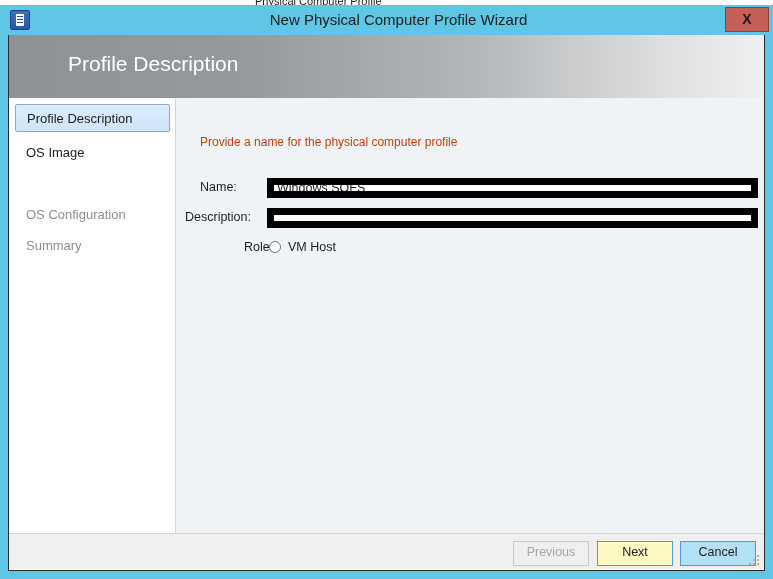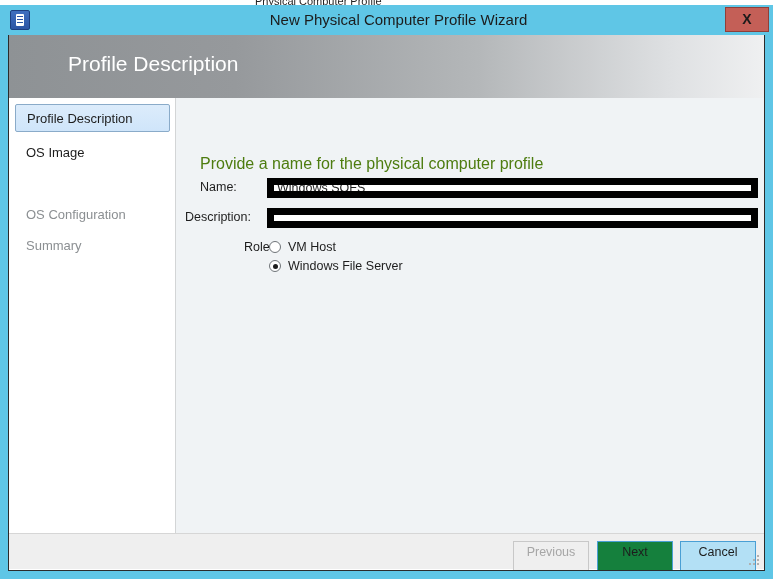--- a/index.html
+++ b/index.html
@@ -164,23 +164,23 @@
   #content {
     position: absolute;
     left: 167px; top: 63px;
     width: 588px;
     height: 435px;
     background: #f0f3f5;
     box-sizing: border-box;
   }
   #content-heading {
     position: absolute;
-    left: 24px; top: 57px;
-    font-size: 16px;
-    color: #4d7c0f;
+    left: 24px; top: 37px;
+    font-size: 12px;
+    color: #c2410c;
     font-family: "Liberation Sans", sans-serif;
     white-space: nowrap;
   }
   .field-label {
     position: absolute;
     font-size: 12.5px;
     color: #1d1d1d;
     white-space: nowrap;
   }
   .text-input {
@@ -240,39 +240,39 @@
     left: 0; top: 498px;
     width: 755px;
     height: 36px;
     background: #efefef;
     border-top: 1px solid #d6d6d6;
     box-sizing: border-box;
   }
   .dlg-button {
     position: absolute;
     top: 7px;
-    height: 39px;
+    height: 25px;
     font-size: 12.5px;
     font-family: "Liberation Sans", sans-serif;
     line-height: 21px;
     text-align: center;
     box-sizing: border-box;
     cursor: pointer;
     color: #1d1d1d;
   }
   #btn-previous {
     left: 504px; width: 76px;
     background: #efefef;
     border: 1px solid #c8c8c8;
     color: #a6a6a6;
     cursor: default;
   }
   #btn-next {
     left: 588px; width: 76px;
-    background: #15803d;
+    background: #fef9c3;
     border: 1px solid #4a9fd4;
   }
   #btn-cancel {
     left: 671px; width: 76px;
     background: #b3e0f5;
     border: 1px solid #4a9fd4;
   }
   #resize-grip {
     position: absolute;
     right: 3px; bottom: 2px;
@@ -320,23 +320,20 @@
       <div class="field-label" id="label-name">Name:</div>
       <input class="text-input" id="name-input" type="text" value="Windows SOFS" style="">
 
       <div class="field-label" id="label-desc">Description:</div>
       <input class="text-input" id="desc-input" type="text" value="" style="">
 
       <div class="field-label" id="label-role">Role:</div>
 
       <div class="radio-row" id="radio-vmhost">
         <span class="radio-mark"></span><span>VM Host</span>
-      </div>
-      <div class="radio-row checked" id="radio-wfs">
-        <span class="radio-mark"></span><span>Windows File Server</span>
       </div>
     </div>
 
     <div id="footer">
       <div class="dlg-button" id="btn-previous">Previous</div>
       <div class="dlg-button" id="btn-next">Next</div>
       <div class="dlg-button" id="btn-cancel">Cancel</div>
       <div id="resize-grip">
         <i style="left:8px;top:0px;"></i>
         <i style="left:4px;top:4px;"></i>

